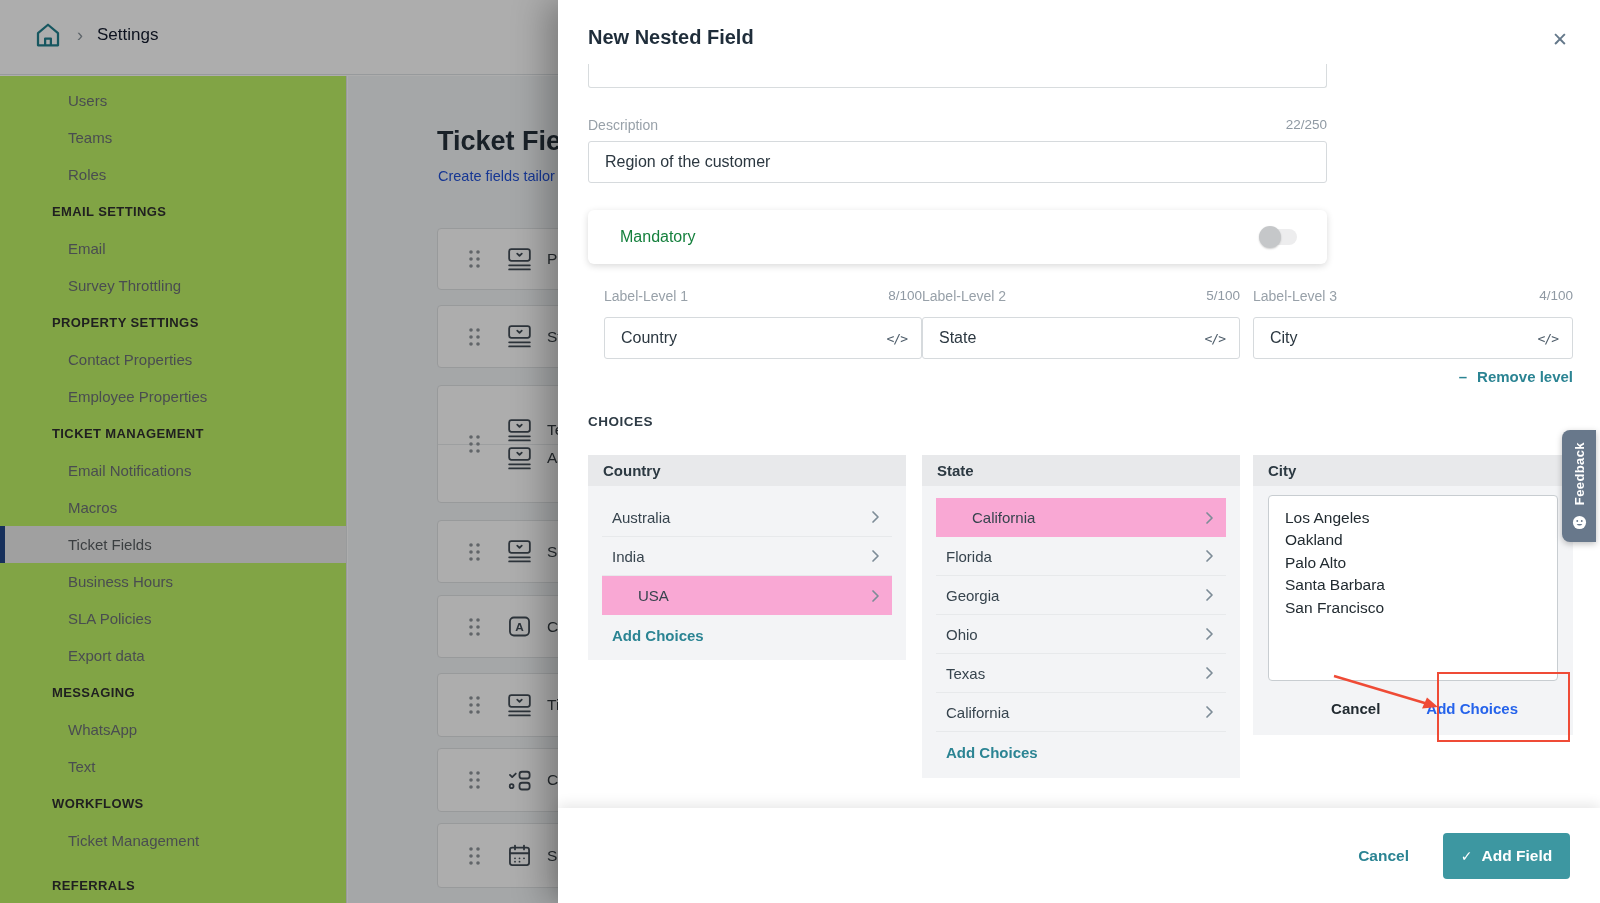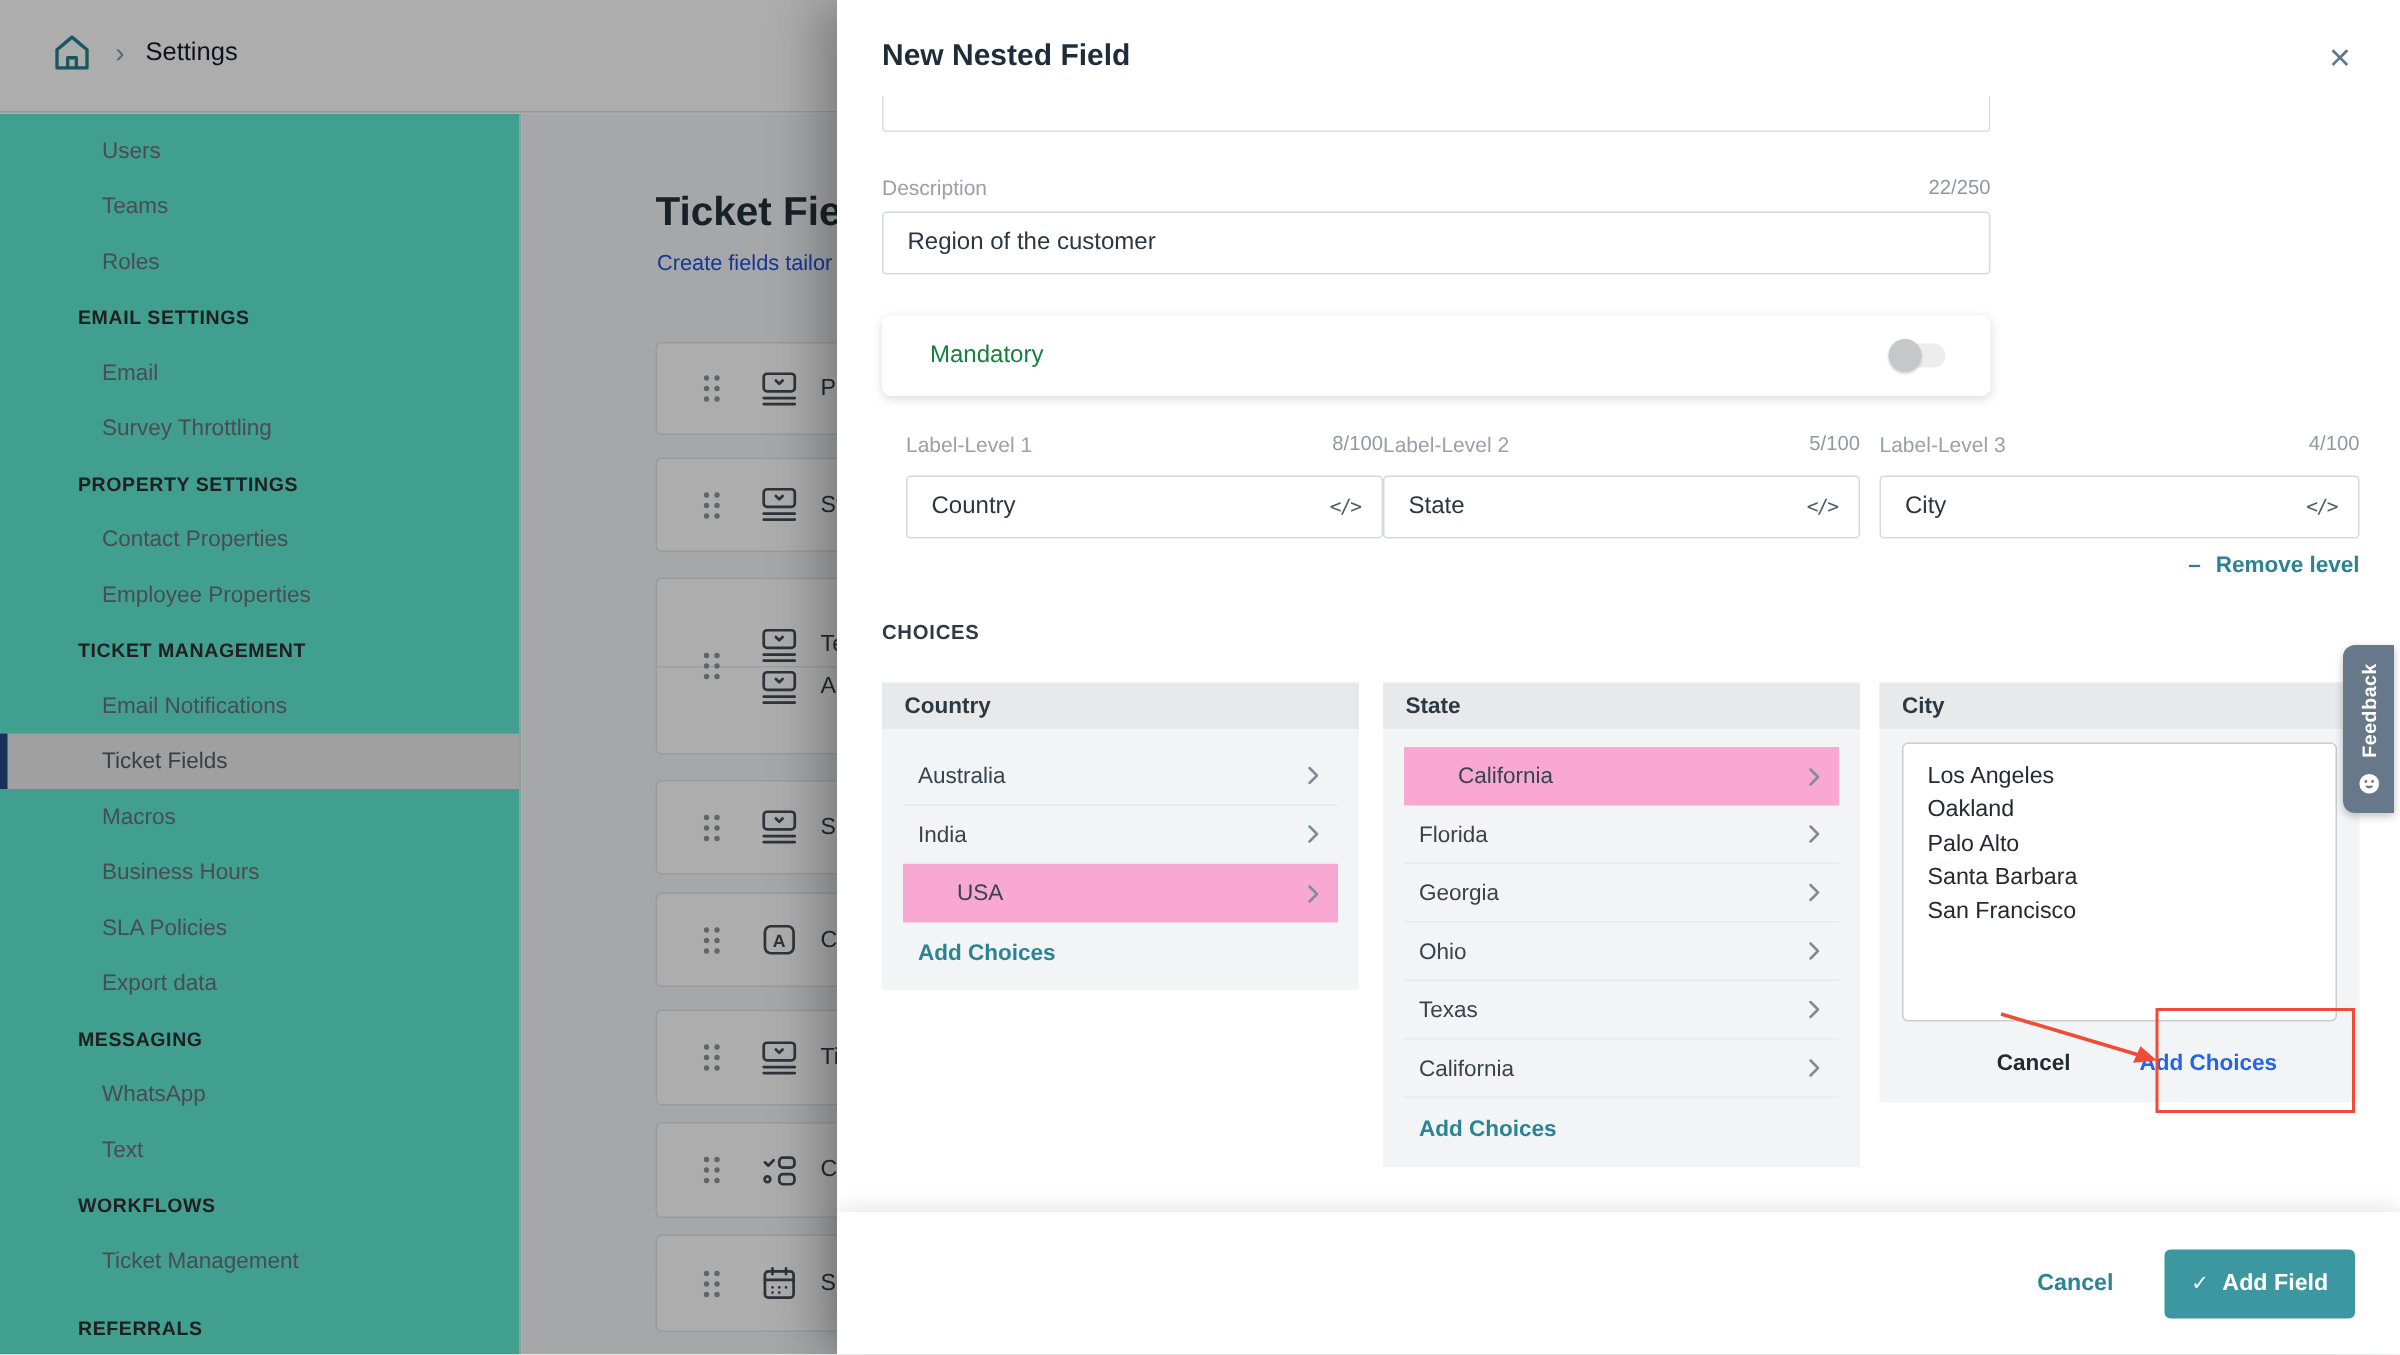--- a/index.html
+++ b/index.html
@@ -7,21 +7,21 @@
   body {
     font-family: "Liberation Sans", "DejaVu Sans", sans-serif;
     background:#fff; position:relative; overflow:hidden;
     width:1600px; height:903px; color:#2b3740;
   }
   
   .topbar { position:absolute; left:0; top:0; width:1600px; height:75px; background:#fff; border-bottom:1px solid #dfe3e6; z-index:1; }
   .crumb { position:absolute; left:33px; top:20px; display:flex; align-items:center; gap:14px; }
   .crumb-sep { color:#8a949c; font-size:18px; }
   .crumb-label { font-size:17px; color:#0f172a; }
-  .sidebar { position:absolute; left:0; top:76px; width:347px; height:827px; background:#5eead4; border-right:1px solid #e1e4e6; z-index:1; padding-top:6px; }
+  .sidebar { position:absolute; left:0; top:76px; width:347px; height:827px; background:#bef264; border-right:1px solid #e1e4e6; z-index:1; padding-top:6px; }
   .sb-item { position:relative; height:37px; line-height:37px; padding-left:68px; font-size:15px; color:#6a6f74; cursor:pointer; white-space:nowrap; }
   .sb-section { position:relative; height:37px; line-height:37px; padding-left:52px; font-size:13px; font-weight:700; letter-spacing:.4px; color:#2c2c2c; white-space:nowrap; }
   .sb-item.selected { background:#ececec; color:#555a5e; }
   .sb-item.selected::before { content:""; position:absolute; left:0; top:0; width:5px; height:100%; background:#1e4485; }
   .sb-gap { height:8px; }
   .content { position:absolute; left:348px; top:76px; width:1252px; height:827px; background:#f4f6f8; z-index:1; }
   .pg-title { position:absolute; left:89px; top:50px; font-size:27px; font-weight:700; color:#222e38; white-space:nowrap; }
   .pg-sub { position:absolute; left:90px; top:92px; font-size:14.5px; color:#1d4ed8; white-space:nowrap; }
   .bgcard { position:absolute; left:89px; width:420px; background:#fff; border:1px solid #e0e3e5; border-radius:4px; display:flex; align-items:center; }
   .bgcard .drag { position:absolute; left:26px; top:50%; transform:translateY(-50%); }
@@ -103,22 +103,22 @@
   <div class="sb-item">Teams</div>
   <div class="sb-item">Roles</div>
   <div class="sb-section">EMAIL SETTINGS</div>
   <div class="sb-item">Email</div>
   <div class="sb-item">Survey Throttling</div>
   <div class="sb-section">PROPERTY SETTINGS</div>
   <div class="sb-item">Contact Properties</div>
   <div class="sb-item">Employee Properties</div>
   <div class="sb-section">TICKET MANAGEMENT</div>
   <div class="sb-item">Email Notifications</div>
+  <div class="sb-item">Macros</div>
   <div class="sb-item selected">Ticket Fields</div>
-  <div class="sb-item">Macros</div>
   <div class="sb-item">Business Hours</div>
   <div class="sb-item">SLA Policies</div>
   <div class="sb-item">Export data</div>
   <div class="sb-section">MESSAGING</div>
   <div class="sb-item">WhatsApp</div>
   <div class="sb-item">Text</div>
   <div class="sb-section">WORKFLOWS</div>
   <div class="sb-item">Ticket Management</div>
   <div class="sb-gap"></div>
   <div class="sb-section">REFERRALS</div>

